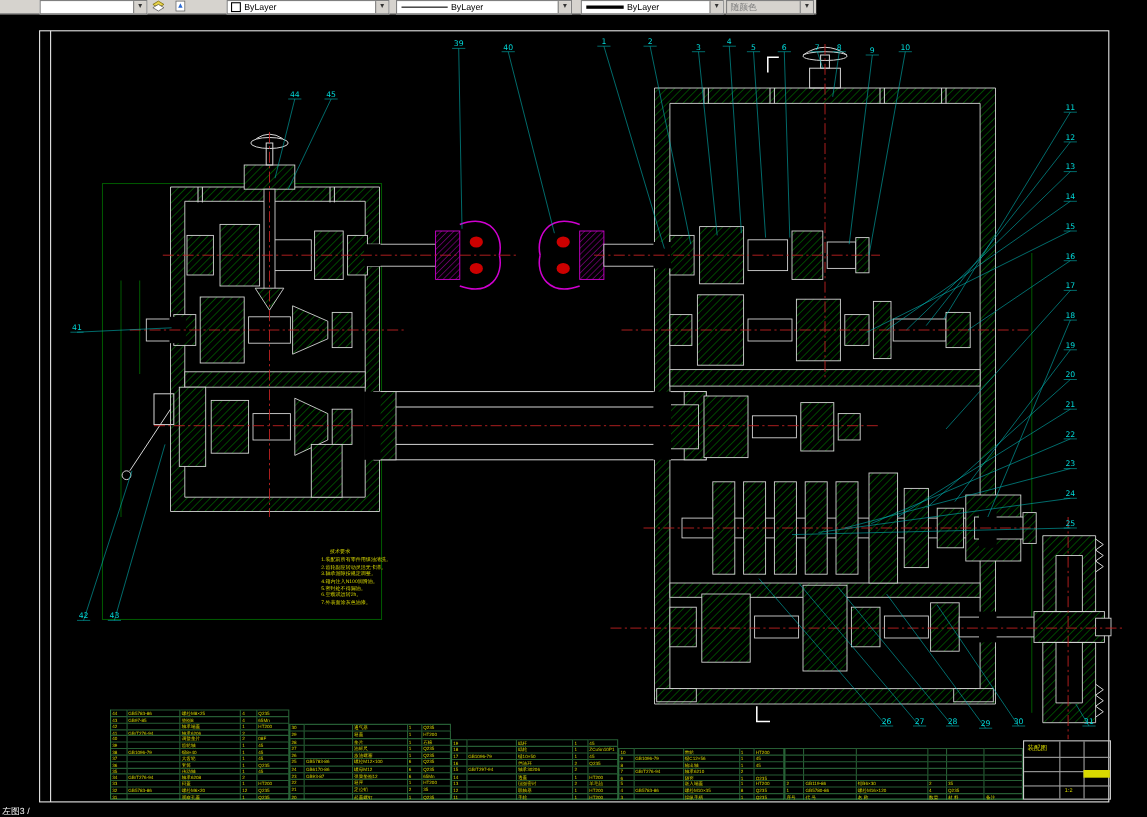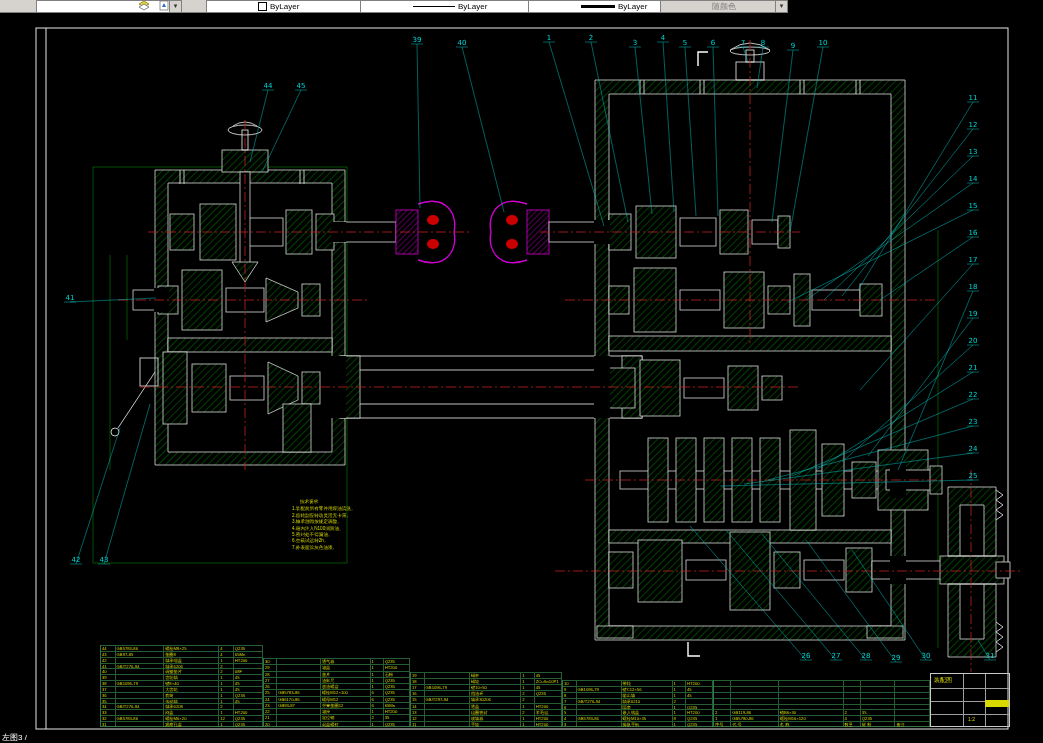--- a/index.html
+++ b/index.html
@@ -4,21 +4,21 @@
 <style>
   html,body{margin:0;padding:0;background:#000;}
   body{width:1043px;height:743px;position:relative;overflow:hidden;
        font-family:"Liberation Sans",sans-serif;}
 
   
   .toolbar{position:absolute;left:0;top:0;width:742px;height:12px;
            background:#d6d3ce;border-bottom:1px solid #7f7f7f;z-index:10;}
   .combo{position:absolute;top:0;height:11px;background:#fff;
          border:1px solid #808080;display:flex;align-items:center;
-         font-size:8px;color:#000;overflow:hidden;padding-left:48px;}
+         font-size:8px;color:#000;overflow:hidden;}
   .combo .combo-text{flex:1;padding-left:3px;white-space:nowrap;}
   .combo .combo-arrow{width:11px;height:100%;background:#d6d3ce;
          border-left:1px solid #808080;font-size:7px;line-height:10px;
          text-align:center;color:#333;}
   .combo.disabled{background:#d6d3ce;color:#7d7d7d;}
   .swatch{width:7px;height:7px;background:#fff;border:1px solid #000;
           margin-left:3px;flex:0 0 auto;}
   .ltline{width:42px;height:1px;background:#000;margin-left:4px;flex:0 0 auto;}
   .lwline{width:34px;height:3px;background:#000;margin-left:4px;flex:0 0 auto;}
   .tbicon{position:absolute;top:0;width:16px;height:12px;display:flex;

